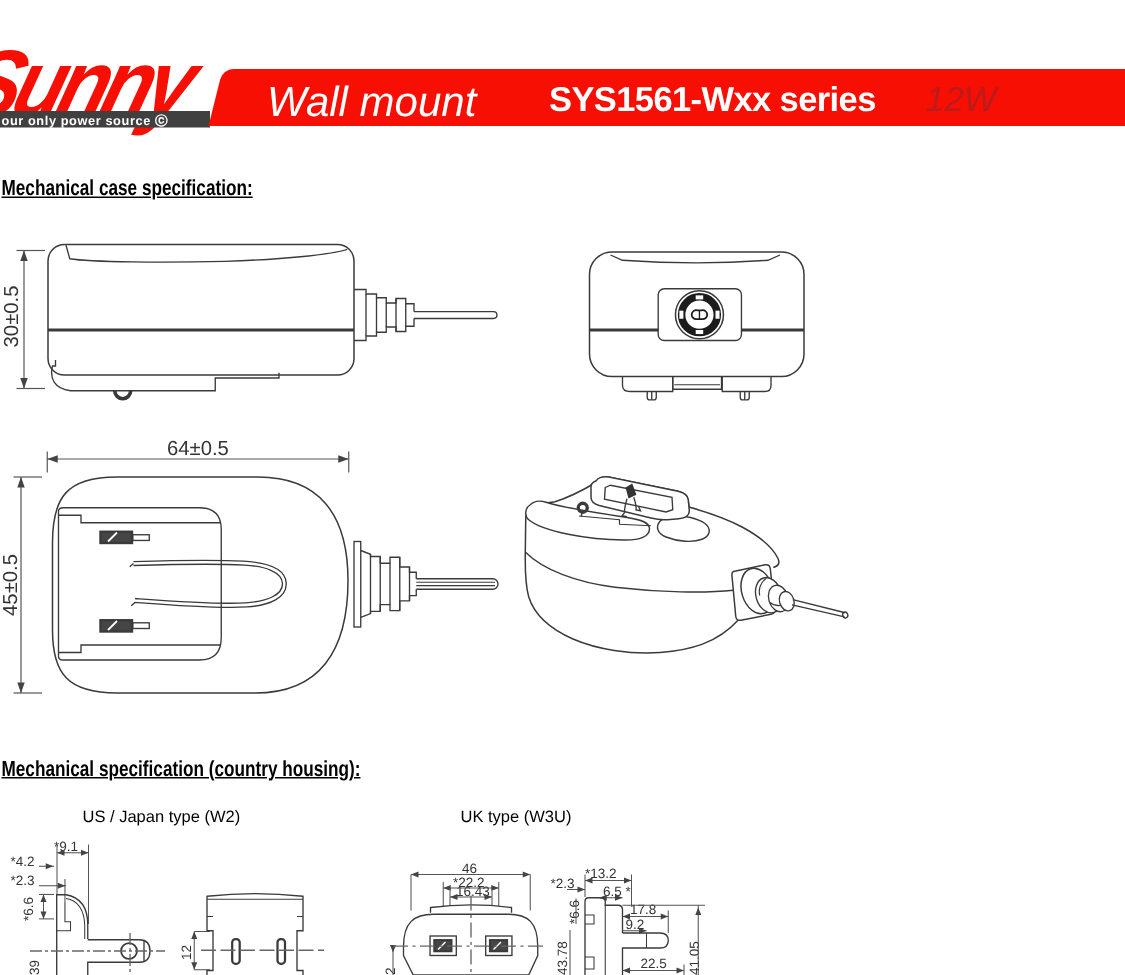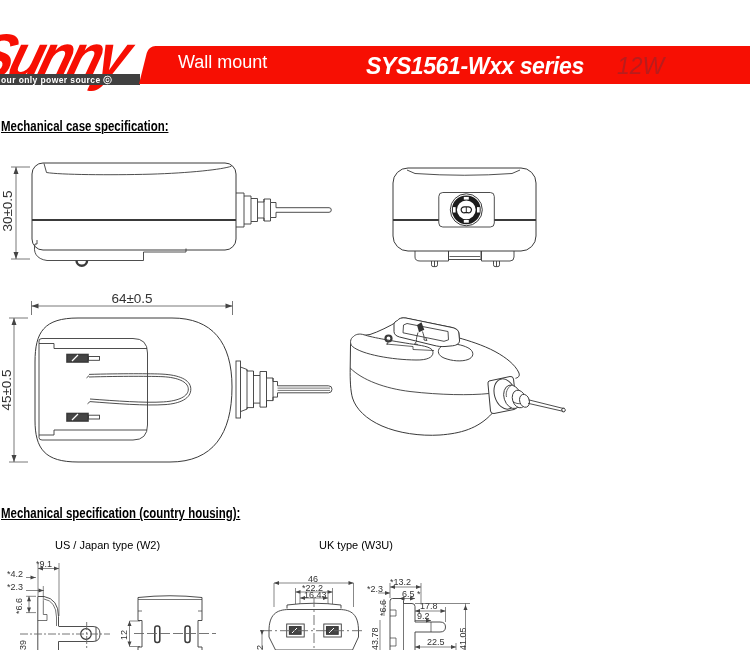--- a/index.html
+++ b/index.html
@@ -1,41 +1,41 @@
 <!DOCTYPE html>
 <html><head>
 <meta charset="utf-8">
 <style>
   html,body{margin:0;padding:0;}
   body{width:750px;height:650px;background:#fff;font-family:"Liberation Sans",sans-serif;position:relative;overflow:hidden;}
   .abs{position:absolute;}
   #banner{position:absolute;left:139px;top:46px;width:615px;height:38px;background:#f70f03;transform:skewX(-14deg);transform-origin:0 38px;border-top-left-radius:7px;}
-  #wallmount{position:absolute;left:178px;top:52px;color:#fff;font-size:18px;}
-  #sysname{position:absolute;left:366px;top:52.5px;color:#fff;font-style:italic;font-weight:bold;font-size:23px;letter-spacing:-0.4px;}
+  #wallmount{position:absolute;left:178px;top:52px;color:#fff;font-style:italic;font-size:28px;}
+  #sysname{position:absolute;left:366px;top:52.5px;color:#fff;font-weight:bold;font-size:23px;letter-spacing:-0.4px;}
   #w12{position:absolute;left:617px;top:53px;color:#b91c1c;font-style:italic;font-size:23px;}
   #logotxt{position:absolute;left:-12px;top:25px;color:#f70f03;font-size:63px;line-height:63px;font-weight:bold;font-style:italic;transform:skewX(-16deg) scaleX(0.875);transform-origin:0 0;letter-spacing:-5px;}
   #logostrip{position:absolute;left:0;top:74px;width:140px;height:11px;background:#404040;}
   #logostrip span{position:absolute;left:1px;top:1px;color:#fff;font-size:8.5px;font-weight:bold;letter-spacing:0.4px;white-space:nowrap;}
   .h1{position:absolute;left:1px;color:#000;font-weight:bold;font-size:14.5px;text-decoration:underline;transform:scaleX(0.79);transform-origin:0 0;white-space:nowrap;}
   .lbl{position:absolute;color:#000;font-size:11px;text-align:right;}
 </style>
 </head>
 <body>
   <div id="logotxt">Sunny</div>
   <div id="logostrip">
     <span>our only power source ⓒ</span>
   </div>
   <div id="banner"></div>
   <div id="wallmount">Wall mount</div>
   <div id="sysname">SYS1561-Wxx series</div>
   <div id="w12">12W</div>
   <div class="h1" style="top:118px;">Mechanical case specification:</div>
   <div class="h1" style="top:505px;">Mechanical specification (country housing):</div>
   <div class="lbl" style="left:55px;top:539px;">US / Japan type (W2)</div>
-  <div class="lbl" style="left:307px;top:539px;margin-left:12px;">UK type (W3U)</div>
+  <div class="lbl" style="left:307px;top:539px;">UK type (W3U)</div>
 
   <svg class="abs" style="left:0;top:0;" width="750" height="650" viewBox="0 0 750 650" fill="none" stroke="#3a3a3a" stroke-width="1">
 
     <g id="sideview">
       <g stroke="#555" stroke-width="0.8">
         <line x1="16" y1="167" x2="16" y2="259"></line>
         <line x1="11" y1="167" x2="30" y2="167"></line>
         <line x1="11" y1="259" x2="30" y2="259"></line>
       </g>
       <path d="M16,167 l-2.5,7 5,0 z" fill="#444" stroke="none"></path>

